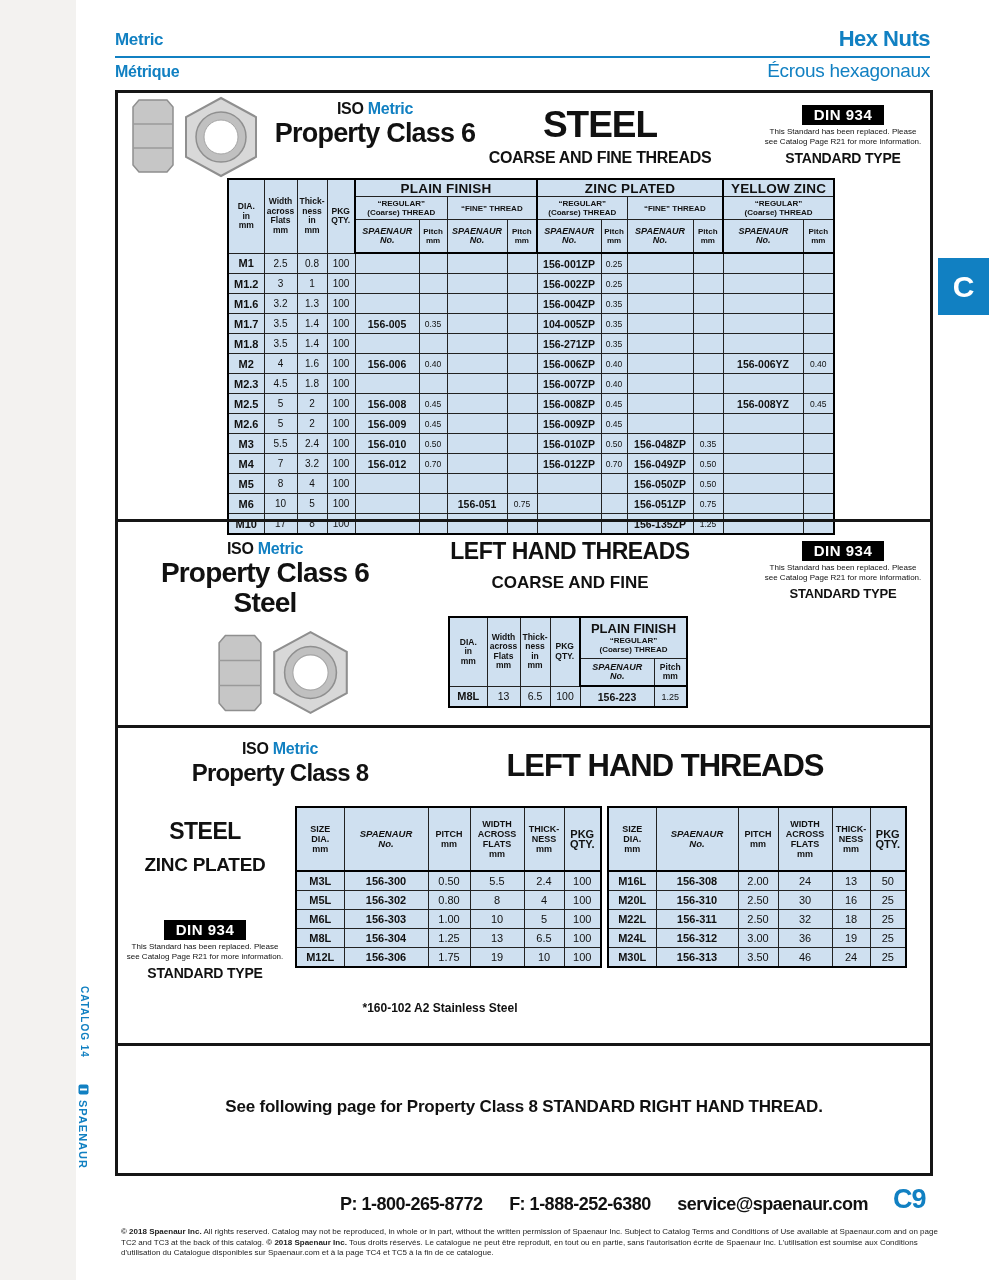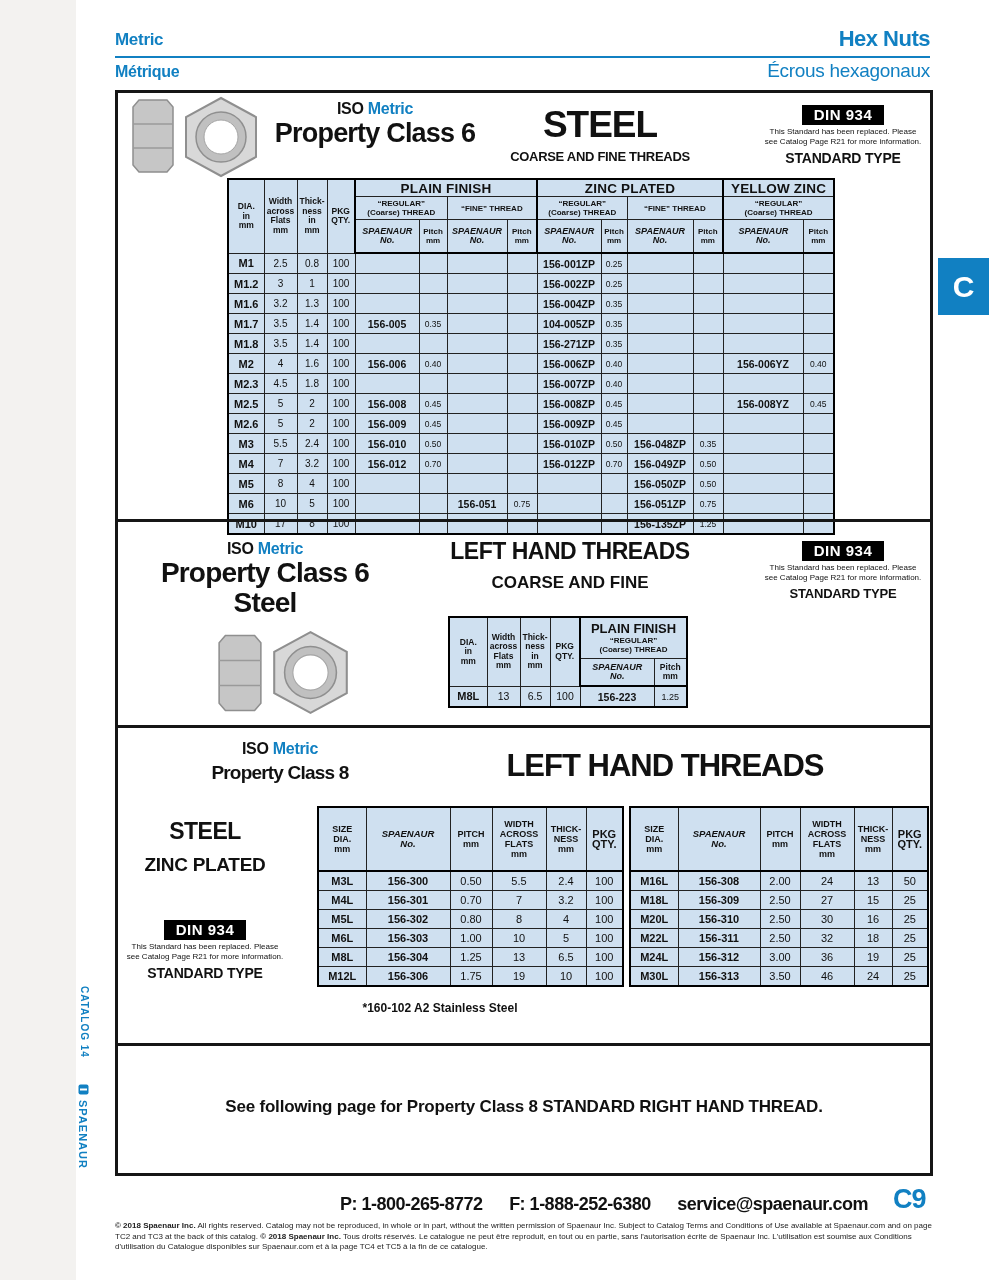--- a/index.html
+++ b/index.html
@@ -26,21 +26,21 @@
 
   
   .din-badge{display:inline-block;background:#000;color:#fff;font-weight:bold;font-size:15px;
     padding:1px 12px 2px;letter-spacing:0.5px;}
   .din-note{font-size:8px;line-height:9.5px;white-space:pre-line;margin-top:2px;}
   .std-type{font-size:14px;font-weight:bold;margin-top:4px;letter-spacing:-0.2px;}
 
   .iso-line{font-size:16px;font-weight:bold;letter-spacing:-0.3px;}
   .cls-title{font-size:27px;font-weight:bold;letter-spacing:-0.8px;line-height:30px;}
   .steel-big{font-size:37px;font-weight:bold;letter-spacing:-1px;}
-  .threads-sub{font-size:13px;font-weight:bold;letter-spacing:-0.3px;}
+  .threads-sub{font-size:16px;font-weight:bold;letter-spacing:-0.3px;}
 
   
   table{border-collapse:collapse;table-layout:fixed;background:#cfe0f0;}
   th,td{border:1px solid #222;text-align:center;vertical-align:middle;padding:0 1px;overflow:hidden;}
   th{font-weight:bold;}
   .ml{white-space:pre-line;}
   .bL2{border-left:2px solid #000 !important;}
   table{border:2px solid #000;}
   .hdr-bot th{border-bottom:2px solid #000;}
 
@@ -61,21 +61,21 @@
   .t2 .grp{font-size:13px;line-height:14px;}
   .t2 .sub{font-size:8px;line-height:9px;}
   .t2 .lh{font-size:8.5px;line-height:9.5px;height:40px;}
   .t2 .lbl{font-size:8.5px;line-height:9.5px;height:26px;}
   .t2 .spn{font-style:italic;font-size:9px;}
   .t2 td{height:19px;font-size:10.5px;}
   .t2 td:nth-child(1){font-weight:bold;font-size:11px;}
   .t2 td:nth-child(5){font-weight:bold;}
   .t2 td:nth-child(6){font-size:9px;}
 
-  .t3{top:806px;margin-left:22px;}
+  .t3{top:806px;}
   .t3 th{font-size:9px;line-height:10px;height:62px;}
   .t3 .spn{font-style:italic;font-size:9.5px;}
   .t3 td{height:18px;font-size:11px;}
   .t3 td:nth-child(1),.t3 td:nth-child(2){font-weight:bold;}
   .t3l{left:295px;width:305px;}
   .t3r{left:607px;width:298px;}
 
   .footnote{left:280px;top:1001px;width:320px;text-align:center;font-size:12px;font-weight:bold;}
   .see-note{left:115px;top:1097px;width:818px;text-align:center;font-size:17px;font-weight:bold;letter-spacing:-0.2px;}
 
@@ -510,21 +510,21 @@
         <td>156-223</td>
         <td>1.25</td>
       </tr>
     </tbody>
 </table>
 
 <div class="abs divider" style="top:725px;"></div>
 
 <div class="abs ctr" style="left:140px;top:740px;width:280px;">
   <div class="iso-line"><span>ISO</span> <span class="blue">Metric</span></div>
-  <div class="cls-title" style="font-size:19px;">Property Class 8</div>
+  <div class="cls-title" style="font-size:24px;">Property Class 8</div>
 </div>
 <div class="abs ctr" style="left:495px;top:748px;width:340px;">
   <div style="font-size:31px;font-weight:bold;letter-spacing:-1px;">LEFT HAND THREADS</div>
 </div>
 <div class="abs ctr" style="left:120px;top:818px;width:170px;">
   <div style="font-size:23px;font-weight:bold;letter-spacing:-0.5px;">STEEL</div>
   <div style="font-size:19px;font-weight:bold;margin-top:9px;letter-spacing:-0.3px;">ZINC PLATED</div>
 </div>
 <div class="abs ctr" style="left:120px;top:920px;width:170px;">
   <span class="din-badge">DIN 934</span>
@@ -565,28 +565,20 @@
   <tbody>
       <tr>
         <td>M3L</td>
         <td>156-300</td>
         <td>0.50</td>
         <td>5.5</td>
         <td>2.4</td>
         <td>100</td>
       </tr>
       <tr>
-        <td>M4L</td>
-        <td>156-301</td>
-        <td>0.70</td>
-        <td>7</td>
-        <td>3.2</td>
-        <td>100</td>
-      </tr>
-      <tr>
         <td>M5L</td>
         <td>156-302</td>
         <td>0.80</td>
         <td>8</td>
         <td>4</td>
         <td>100</td>
       </tr>
       <tr>
         <td>M6L</td>
         <td>156-303</td>
@@ -646,28 +638,20 @@
   <tbody>
       <tr>
         <td>M16L</td>
         <td>156-308</td>
         <td>2.00</td>
         <td>24</td>
         <td>13</td>
         <td>50</td>
       </tr>
       <tr>
-        <td>M18L</td>
-        <td>156-309</td>
-        <td>2.50</td>
-        <td>27</td>
-        <td>15</td>
-        <td>25</td>
-      </tr>
-      <tr>
         <td>M20L</td>
         <td>156-310</td>
         <td>2.50</td>
         <td>30</td>
         <td>16</td>
         <td>25</td>
       </tr>
       <tr>
         <td>M22L</td>
         <td>156-311</td>
@@ -700,21 +684,21 @@
 <div class="abs divider" style="top:1043px;"></div>
 
 <div class="abs see-note">See following page for Property Class 8 STANDARD RIGHT HAND THREAD.</div>
 
 <div class="abs contact">
   <span>P: 1-800-265-8772</span>
   <span>F: 1-888-252-6380</span>
   <span>service@spaenaur.com</span>
 </div>
 <div class="abs page-code blue">C9</div>
-<p class="abs copyright" style="margin:0;">
+<p class="abs copyright" style="margin:6px;">
   <b>© 2018 Spaenaur Inc.</b><span> All rights reserved. Catalog may not be reproduced, in whole or in part, without the written permission of Spaenaur Inc. Subject to Catalog Terms and Conditions of Use available at Spaenaur.com and on page TC2 and TC3 at the back of this catalog. </span><b>© 2018 Spaenaur Inc.</b><span> Tous droits réservés. Le catalogue ne peut être reproduit, en tout ou en partie, sans l'autorisation écrite de Spaenaur Inc. L'utilisation est soumise aux Conditions d'utilisation du Catalogue disponibles sur Spaenaur.com et à la page TC4 et TC5 à la fin de ce catalogue.</span>
 </p>
 
 <div class="abs vtext cat-label">CATALOG 14</div>
 <div class="abs brand-label">
   <span style="margin-bottom:3px;">
     <svg width="11" height="11" viewBox="0 0 11 11">
       <rect x="0.5" y="0.5" width="10" height="10" rx="2" fill="#1180c2"></rect>
       <rect x="2" y="4.5" width="7" height="2" fill="#ffffff"></rect>
     </svg>

